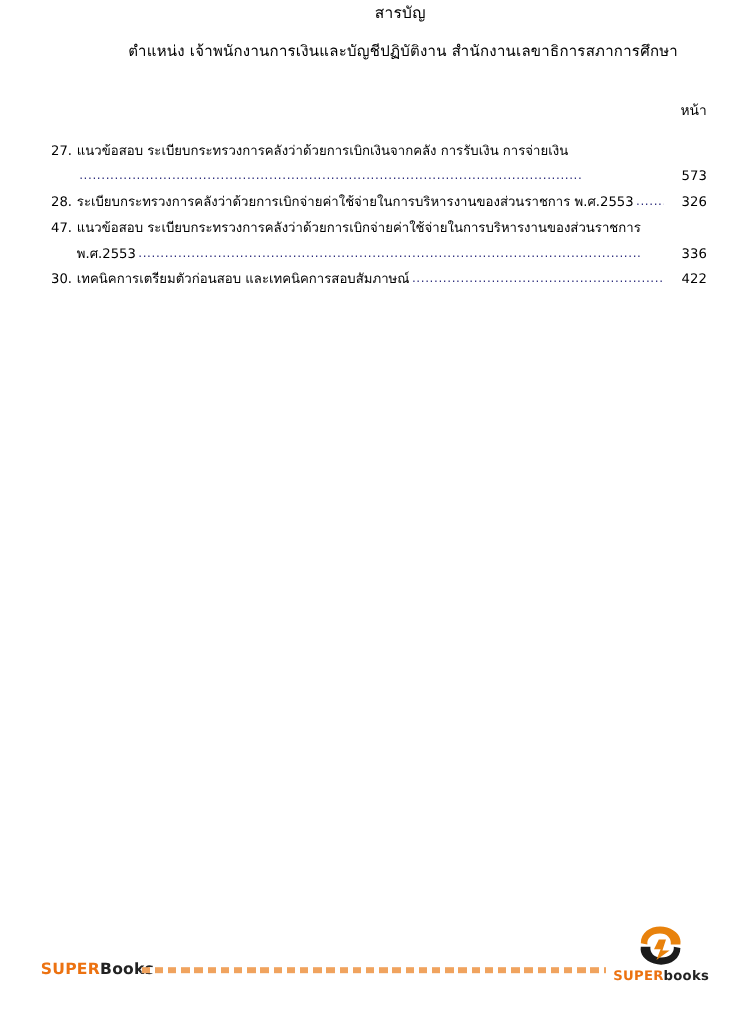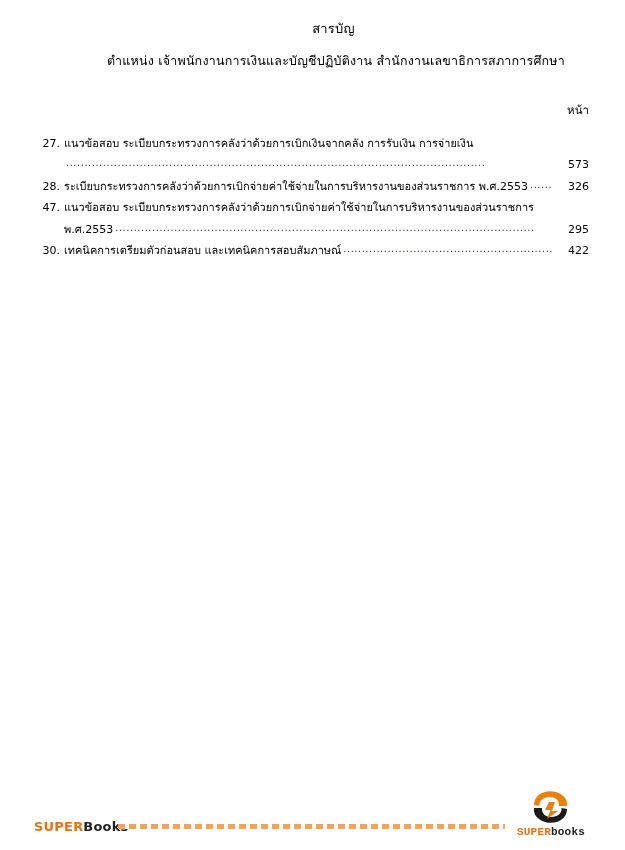--- a/index.html
+++ b/index.html
@@ -17,21 +17,20 @@
   }
   .page {
     position: relative;
     width: 625px;
     height: 850px;
     box-sizing: border-box;
   }
   .doc-title {
     text-align: center;
     font-size: 13px;
-    margin-top: 18px;
     letter-spacing: 0.2px;
     padding-left: 42px;
   }
   .doc-subtitle {
     text-align: center;
     font-size: 12.5px;
     margin-top: 12px;
     letter-spacing: 0.2px;
     padding-left: 47px;
   }
@@ -59,21 +58,21 @@
     text-align: right;
     padding-right: 4px;
     white-space: nowrap;
   }
   .toc-body {
     flex: 1 1 auto;
     min-width: 0;
   }
   .toc-line {
     display: flex;
-    align-items: flex-start;
+    align-items: flex-end;
     width: 100%;
   }
   .toc-text {
     white-space: nowrap;
   }
   .toc-dots {
     flex: 1 1 auto;
     overflow: hidden;
     white-space: nowrap;
     color: #2a2a7a;
@@ -133,21 +132,20 @@
     width: 46px;
     height: 36px;
     margin: 0 auto 1px auto;
     position: relative;
   }
   .swoosh svg { display: block; }
   .footer-logo-right {
     font-size: 11px;
     font-weight: bold;
     letter-spacing: 0.2px;
-    font-family: Liberation Mono, monospace;
   }
   .footer-logo-right .sup { color: #ec7211; }
   .footer-logo-right .books { color: #222222; }
 </style>
 </head>
 <body>
 
 <div class="page">
 
   <div class="doc-title">สารบัญ</div>
@@ -184,21 +182,21 @@
     <div class="toc-entry">
       <div class="toc-num">47.</div>
       <div class="toc-body">
         <div class="toc-line">
           <span class="toc-text">แนวข้อสอบ ระเบียบกระทรวงการคลังว่าด้วยการเบิกจ่ายค่าใช้จ่ายในการบริหารงานของส่วนราชการ</span>
           <span class="toc-page empty"></span>
         </div>
         <div class="toc-line">
           <span class="toc-text">พ.ศ.2553</span>
           <span class="toc-dots">..................................................................................................................</span>
-          <span class="toc-page">295</span>
+          <span class="toc-page">336</span>
         </div>
       </div>
     </div>
 
     <div class="toc-entry">
       <div class="toc-num">30.</div>
       <div class="toc-body">
         <div class="toc-line">
           <span class="toc-text">เทคนิคการเตรียมตัวก่อนสอบ และเทคนิคการสอบสัมภาษณ์</span>
           <span class="toc-dots">......................................................................................................................</span>

